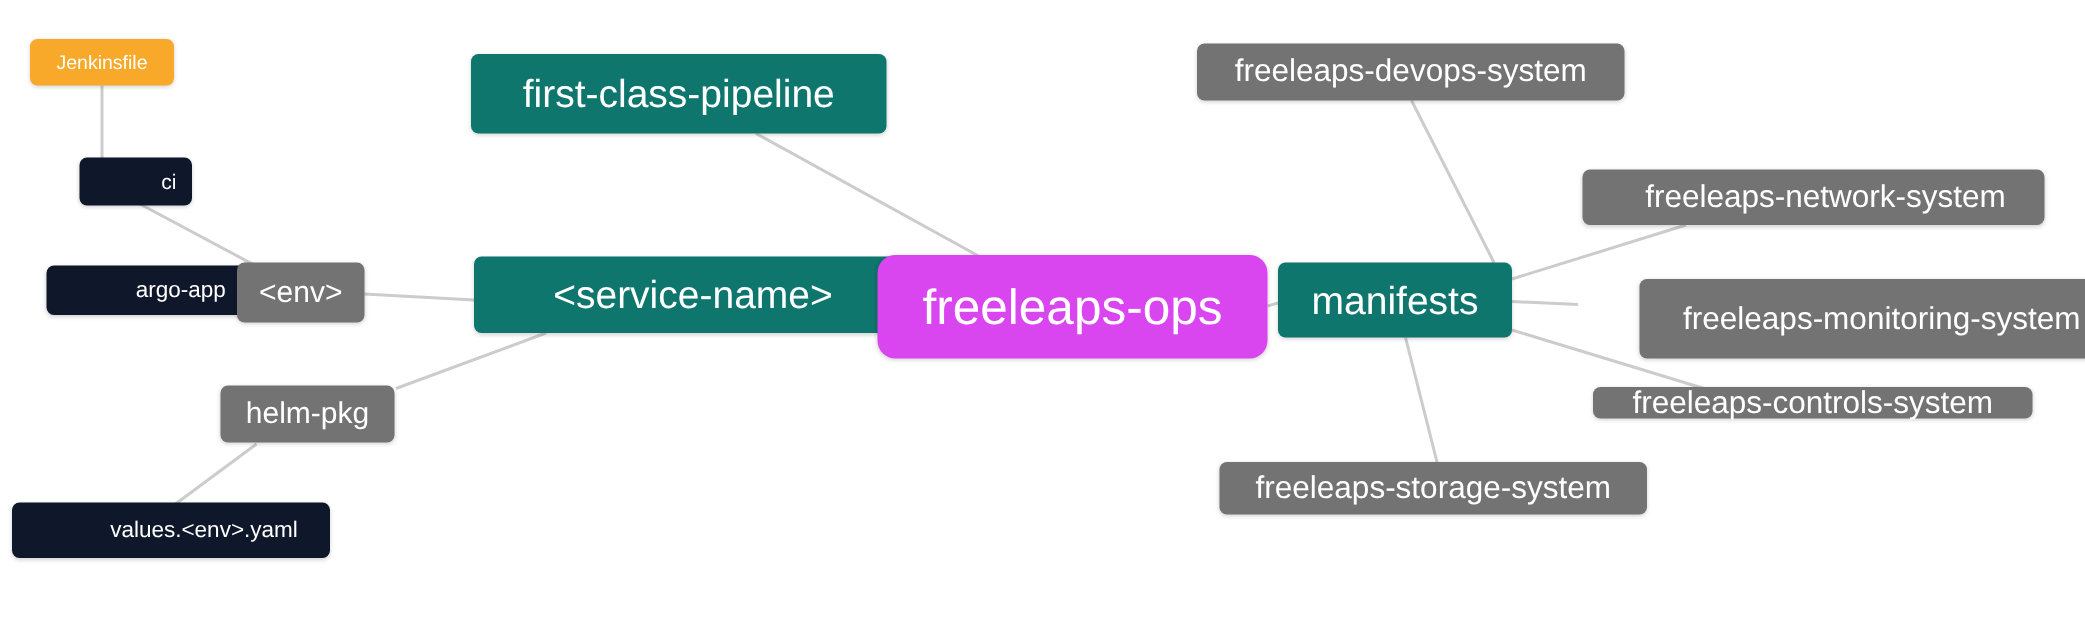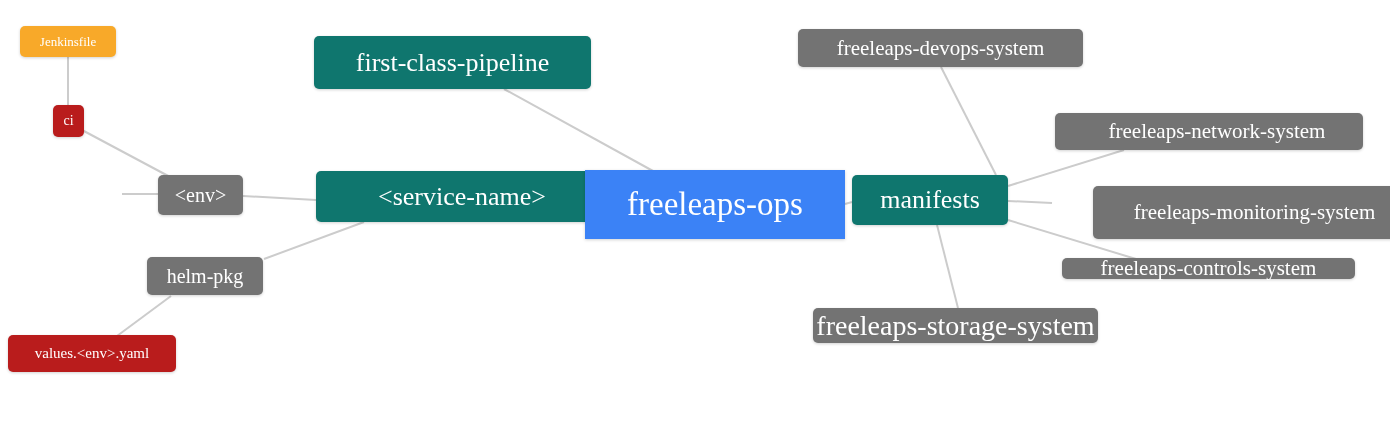--- a/index.html
+++ b/index.html
@@ -1,42 +1,42 @@
 <!DOCTYPE html>
 <html><head>
 <meta charset="utf-8">
 <style>
   html, body { margin: 0; padding: 0; background: #ffffff; }
   .canvas {
     position: relative;
     width: 1390px;
     height: 421px;
     background: #ffffff;
-    font-family: Liberation Serif, serif;
+    font-family: Liberation Sans, sans-serif;
     overflow: hidden;
   }
   .edges { position: absolute; left: 0; top: 0; width: 1390px; height: 421px; }
   .edges line { stroke: #cccccc; stroke-width: 2; }
   .node {
     position: absolute;
     display: flex;
     align-items: center;
     justify-content: center;
     color: #ffffff;
     border-radius: 5px;
     white-space: nowrap;
     box-shadow: 0 1px 3px rgba(0,0,0,0.18);
     cursor: pointer;
     user-select: none;
   }
   .c-blue   { background: #0f766e; }
   .c-green  { background: #737373; }
-  .c-red    { background: #b91c1c; }
+  .c-red    { background: #0f172a; padding-left: 44px; }
   .c-orange { background: #F8A929; }
-  .c-dark   { background: #3b82f6; border-radius: 0; }
+  .c-dark   { background: #d946ef; border-radius: 12px; }
 </style>
 </head>
 <body>
 
 <div class="canvas">
 
   <svg class="edges" width="1390" height="421" viewBox="0 0 1390 421">
     <line x1="68" y1="57" x2="68" y2="106"></line>
     <line x1="82" y1="130" x2="172" y2="178"></line>
     <line x1="122" y1="194" x2="158" y2="194"></line>
@@ -50,20 +50,21 @@
     <line x1="1008" y1="186" x2="1124" y2="150"></line>
     <line x1="1008" y1="201" x2="1052" y2="203"></line>
     <line x1="1008" y1="220" x2="1136" y2="259"></line>
     <line x1="937" y1="225" x2="958" y2="308"></line>
   </svg>
 
   <div class="node c-orange" style="left:20px;  top:26px;  width:96px;  height:31px; font-size:13px;">Jenkinsfile</div>
 
   <div class="node c-red" style="left:53px;  top:105px; width:31px;  height:32px; font-size:14px;">ci</div>
 
+  <div class="node c-red" style="left:31px;  top:177px; width:91px;  height:33px; font-size:15px;">argo-app</div>
 
   <div class="node c-green" style="left:158px; top:175px; width:85px;  height:40px; font-size:20px;">&lt;env&gt;</div>
 
   <div class="node c-green" style="left:147px; top:257px; width:116px; height:38px; font-size:20px;">helm-pkg</div>
 
   <div class="node c-red" style="left:8px;   top:335px; width:168px; height:37px; font-size:15px;">values.&lt;env&gt;.yaml</div>
 
   <div class="node c-blue" style="left:314px; top:36px;  width:277px; height:53px; font-size:26px;">first-class-pipeline</div>
 
   <div class="node c-blue" style="left:316px; top:171px; width:270px; height:51px; font-size:26px;padding-left:11px;">&lt;service-name&gt;</div>
@@ -73,15 +74,15 @@
   <div class="node c-blue" style="left:852px; top:175px; width:156px; height:50px; font-size:26px;">manifests</div>
 
   <div class="node c-green" style="left:798px; top:29px;  width:285px; height:38px; font-size:21px;">freeleaps-devops-system</div>
 
   <div class="node c-green" style="left:1055px;top:113px; width:292px; height:37px; font-size:21px;padding-left:16px;">freeleaps-network-system</div>
 
   <div class="node c-green" style="left:1093px;top:186px; width:323px; height:53px; font-size:21px;">freeleaps-monitoring-system</div>
 
   <div class="node c-green" style="left:1062px;top:258px; width:293px; height:21px; font-size:21px;">freeleaps-controls-system</div>
 
-  <div class="node c-green" style="left:813px; top:308px; width:285px; height:35px; font-size:28px;">freeleaps-storage-system</div>
+  <div class="node c-green" style="left:813px; top:308px; width:285px; height:35px; font-size:21px;">freeleaps-storage-system</div>
 
 </div>
 
 </body></html>

